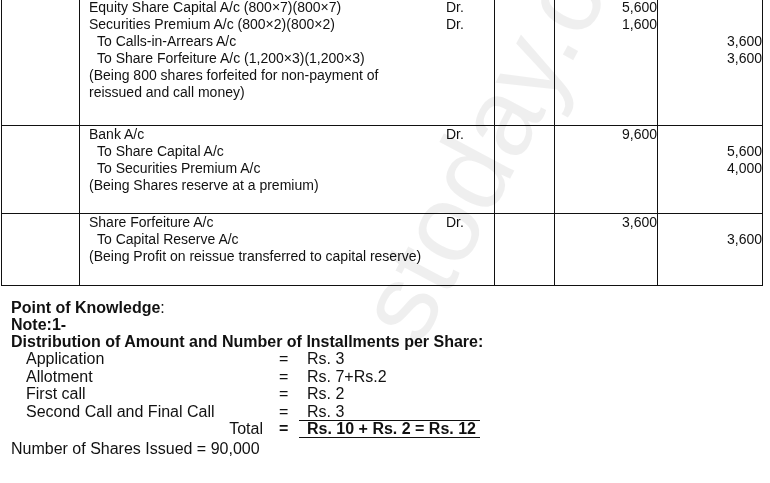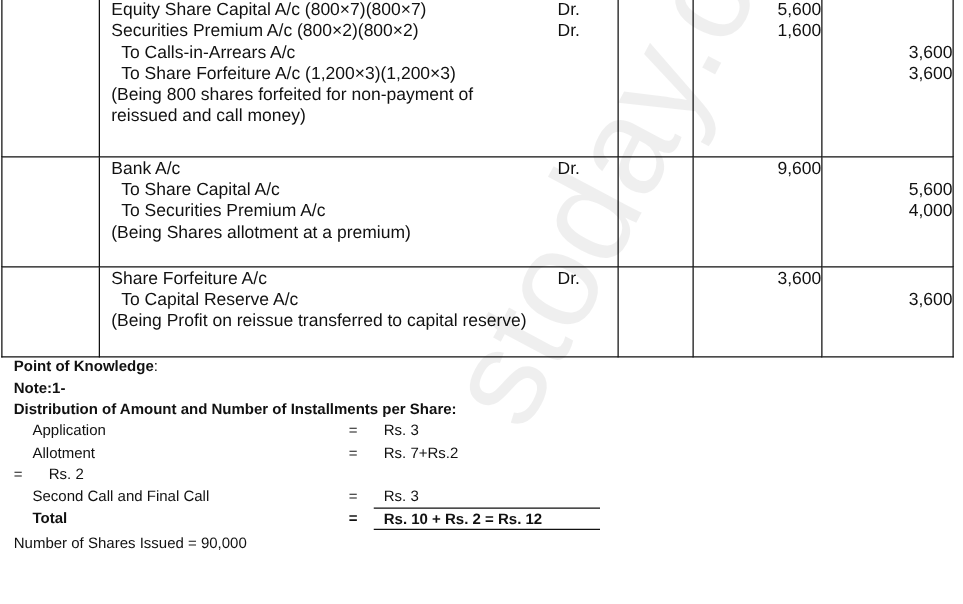--- a/index.html
+++ b/index.html
@@ -13,27 +13,27 @@
   .c-dr { width: 103px; }
   .c-cr { width: 105px; }
   .part-inner { display: flex; }
   .part-lines { flex: 1; padding-left: 9px; }
   .dr-marks { width: 40px; padding-right: 8px; text-align: left; }
   .line { white-space: nowrap; height: 17px; }
   .indent { padding-left: 8px; }
   .amt { text-align: right; padding-right: 6px; }
   .amt-cr { text-align: right; padding-right: 8px; }
 
-  .pok { position: absolute; left: 11px; top: 285px; line-height: 17.5px; font-size: 12px; }
+  .pok { position: absolute; left: 11px; top: 299px; line-height: 17.5px; font-size: 16px; }
   .pok .b { font-weight: bold; }
   .dist-row { display: flex; height: 17.5px; }
   .dist-label { width: 253px; margin-left: 15px; }
   .dist-eq { width: 28px; text-align: left; }
   .dist-val { width: 173px; }
-  .total-row .dist-label { text-align: left; font-weight: bold; padding-right: 0; width: 237px; margin-right: 16px; }
+  .total-row .dist-label { text-align: right; font-weight: normal; padding-right: 0; width: 237px; margin-right: 16px; }
   .total-row .dist-eq { font-weight: bold; }
   .total-row .dist-val { font-weight: bold; border-top: 1.5px solid #111; border-bottom: 1.5px solid #111; height: 16px; line-height: 16px; margin-left: -8px; padding-left: 8px; }
   .watermark { position: absolute; left: 330px; top: 300px; font-size: 110px; color: #000;
                opacity: 0.06; transform: rotate(-62deg); transform-origin: left top;
                white-space: nowrap; pointer-events: none; font-family: "Liberation Sans", sans-serif; }
 </style>
 </head>
 <body>
 
 <table class="journal">
@@ -86,21 +86,21 @@
         </td>
       </tr>
       <tr style="height: 88px;">
         <td></td>
         <td>
           <div class="part-inner">
             <div class="part-lines">
               <div class="line">Bank A/c</div>
               <div class="line indent">To Share Capital A/c</div>
               <div class="line indent">To Securities Premium A/c</div>
-              <div class="line">(Being Shares allotment at a premium)</div>
+              <div class="line">(Being Shares reserve at a premium)</div>
             </div>
             <div class="dr-marks">
               <div class="line">Dr.</div>
               <div class="line"></div>
               <div class="line"></div>
               <div class="line"></div>
             </div>
           </div>
         </td>
         <td></td>
@@ -157,20 +157,21 @@
         <div class="dist-label">Application</div>
         <div class="dist-eq">=</div>
         <div class="dist-val">Rs. 3</div>
       </div>
       <div class="dist-row">
         <div class="dist-label">Allotment</div>
         <div class="dist-eq">=</div>
         <div class="dist-val">Rs. 7+Rs.2</div>
       </div>
       <div class="dist-row">
+        <div class="dist-label">First call</div>
         <div class="dist-eq">=</div>
         <div class="dist-val">Rs. 2</div>
       </div>
       <div class="dist-row">
         <div class="dist-label">Second Call and Final Call</div>
         <div class="dist-eq">=</div>
         <div class="dist-val">Rs. 3</div>
       </div>
     </div>
   <div class="dist-row total-row">

